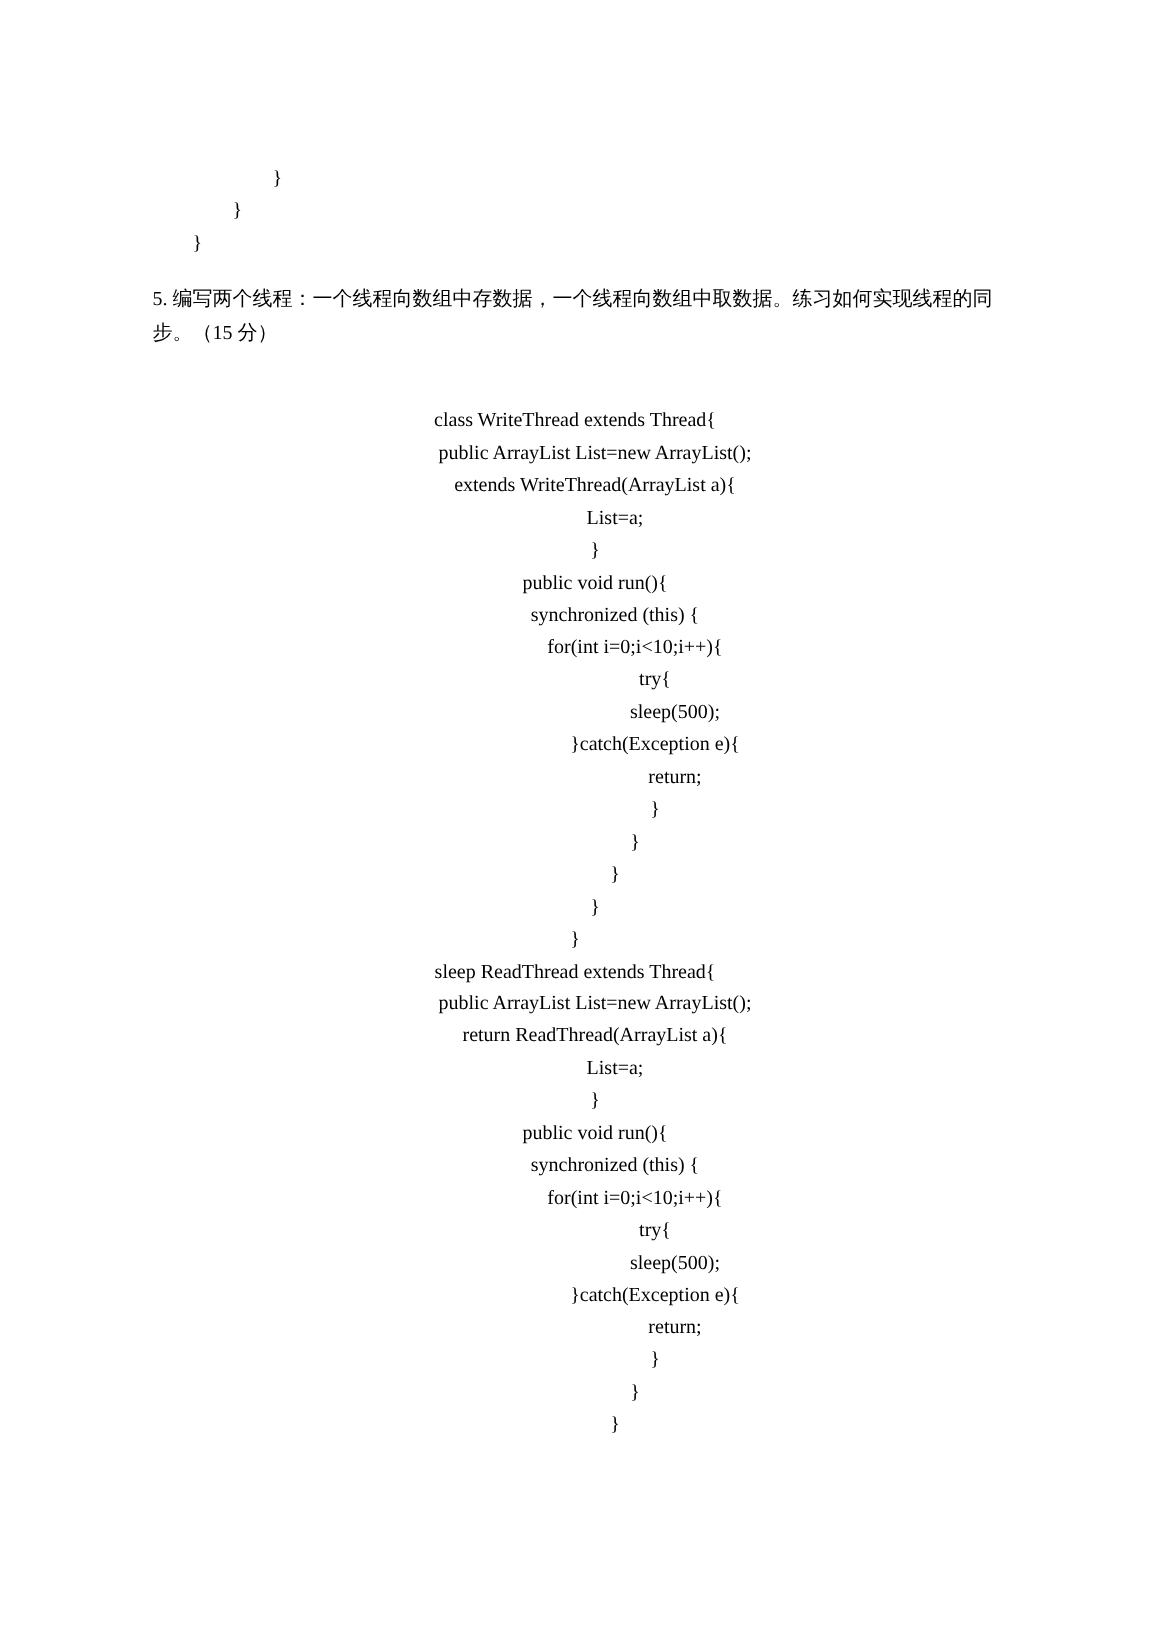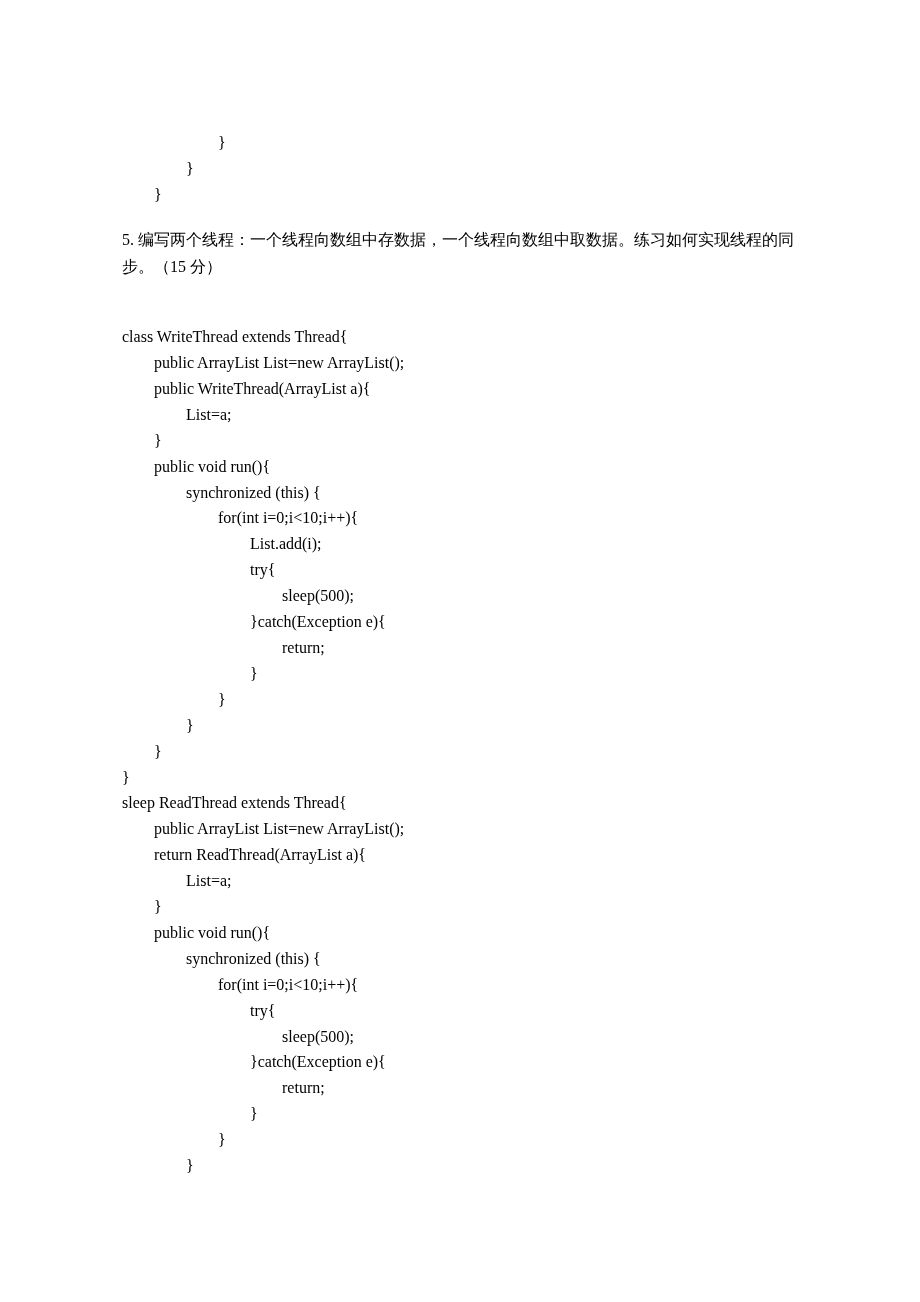--- a/index.html
+++ b/index.html
@@ -22,20 +22,21 @@
     font-family: "Times New Roman", serif;
     line-height: 1.62;
   }
   .question {
     margin-top: 18px;
     margin-bottom: 44px;
     line-height: 1.7;
   }
   .code-block {
     margin-top: 16px;
+    text-align: center;
   }
 </style>
 </head>
 <body>
 
 <div class="page">
 
   <div>
     <div class="code-line">                        }</div>
     <div class="code-line">                }</div>
@@ -43,27 +44,26 @@
   </div>
 
   <div class="question">
     <span>5.</span>
     <span>编写两个线程：一个线程向数组中存数据，一个线程向数组中取数据。练习如何实现线程的同步。（15 分）</span>
   </div>
 
   <div class="code-block">
     <div class="code-line">class WriteThread extends Thread{</div>
     <div class="code-line">        public ArrayList List=new ArrayList();</div>
-    <div class="code-line">        public WriteThread(ArrayList a){</div>
+    <div class="code-line">        extends WriteThread(ArrayList a){</div>
     <div class="code-line">                List=a;</div>
     <div class="code-line">        }</div>
     <div class="code-line">        public void run(){</div>
     <div class="code-line">                synchronized (this) {</div>
     <div class="code-line">                        for(int i=0;i&lt;10;i++){</div>
-    <div class="code-line">                                List.add(i);</div>
     <div class="code-line"></div>
     <div class="code-line">                                try{</div>
     <div class="code-line">                                        sleep(500);</div>
     <div class="code-line">                                }catch(Exception e){</div>
     <div class="code-line">                                        return;</div>
     <div class="code-line">                                }</div>
     <div class="code-line">                        }</div>
     <div class="code-line">                }</div>
     <div class="code-line">        }</div>
     <div class="code-line">}</div>

